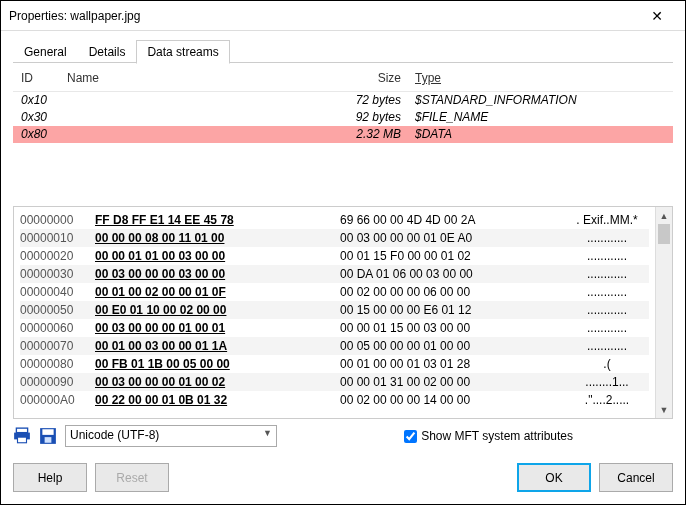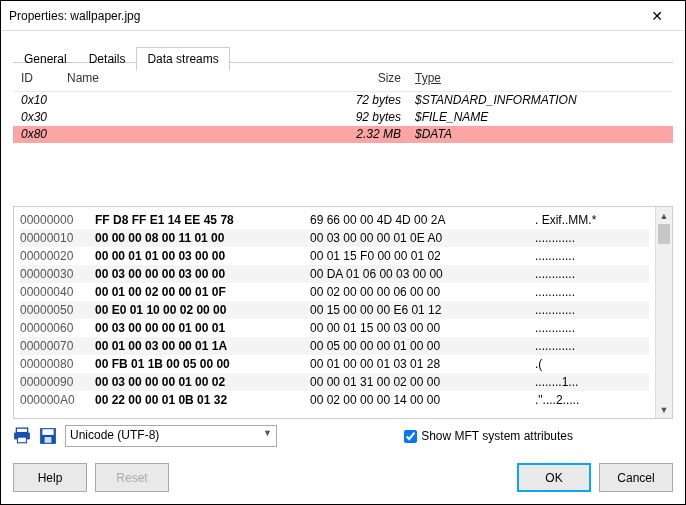--- a/index.html
+++ b/index.html
@@ -2,44 +2,44 @@
 <html><head>
 <meta charset="utf-8">
 <style>
 * { box-sizing: border-box; margin: 0; padding: 0; font-family: "Segoe UI", Tahoma, sans-serif; font-size: 12px; }
 body { background: #fff; width: 686px; height: 505px; border: 1px solid #000; position: relative; display: flex; flex-direction: column; }
 .titlebar { height: 30px; display: flex; align-items: center; padding: 0 8px; border-bottom: 1px solid #ddd; }
 .titlebar .title { flex: 1; }
 .titlebar .close { width: 40px; text-align: center; font-size: 14px; cursor: pointer; }
 .content { flex: 1; padding: 7px 12px 8px 12px; display: flex; flex-direction: column; }
 .tabs { display: flex; border-bottom: 1px solid #ccc; margin-bottom: 2px; }
-.tab { padding: 4px 10px; border: 1px solid transparent; cursor: pointer; position: relative; top: 9px; }
+.tab { padding: 4px 10px; border: 1px solid transparent; cursor: pointer; position: relative; top: 2px; }
 .tab.active { border: 1px solid #ccc; border-bottom: 1px solid #fff; background: #fff; }
 .listhdr { display: flex; padding: 4px 0 4px 4px; border-bottom: 1px solid #e8e8e8; color: #333; }
 .listhdr > div { padding: 2px 4px; }
 .listhdr .id { width: 46px; }
 .listhdr .name { flex: 1; }
 .listhdr .size { width: 80px; text-align: right; padding-right: 10px; }
 .listhdr .type { width: 262px; text-decoration: underline; }
 .listbody { height: 110px; overflow: hidden; }
 .row { display: flex; padding: 0 0 0 4px; line-height: 17px; }
 .row > div { padding: 0 4px; font-style: italic; }
 .row .id { width: 46px; }
 .row .name { flex: 1; }
 .row .size { width: 80px; text-align: right; padding-right: 10px; }
 .row .type { width: 262px; }
 .row.selected { background: #fca5a5; }
 .hexwrap { flex: 1; border: 1px solid #ccc; margin-top: 4px; position: relative; display: flex; }
 .hex { flex: 1; font-family: Consolas, "Courier New", monospace; font-size: 13px; line-height: 18px; padding: 4px 6px; white-space: pre; overflow: hidden; }
 .hexline { display: flex; }
 .hexline:nth-child(even) { background: #f4f4f4; }
 .hexline .addr { width: 75px; color: #555; }
-.hexline .bytes1 { width: 215px; font-weight: bold; }
+.hexline .bytes1 { width: 245px; font-weight: bold; text-decoration: underline; }
 .hexline .bytes2 { width: 225px; font-weight: normal; }
-.hexline .ascii { flex: 1; }
+.hexline .ascii { flex: 1; text-align: center; }
 .scrollbar { width: 17px; background: #f0f0f0; border-left: 1px solid #ddd; position: relative; }
 .scrollbar .btn { height: 17px; display: flex; align-items: center; justify-content: center; font-size: 9px; color: #555; cursor: pointer; }
 .scrollbar .thumb { position: absolute; top: 17px; left: 2px; right: 2px; height: 20px; background: #c8c8c8; }
 .bottombar { display: flex; align-items: center; gap: 8px; padding: 6px 0 0 0; }
 .iconbtn { width: 18px; height: 18px; cursor: pointer; }
 .encoding { width: 212px; height: 22px; border: 1px solid #aaa; padding: 2px 4px; background: #fff; display: flex; justify-content: space-between; cursor: pointer; }
 .encoding .arrow { font-size: 9px; color: #555; }
 .chkwrap { display: flex; align-items: center; gap: 4px; margin-left: auto; margin-right: 100px; cursor: pointer; }
 .chkwrap input { width: 13px; height: 13px; }
 .footer { display: flex; padding: 8px 12px 12px 12px; gap: 8px; }

